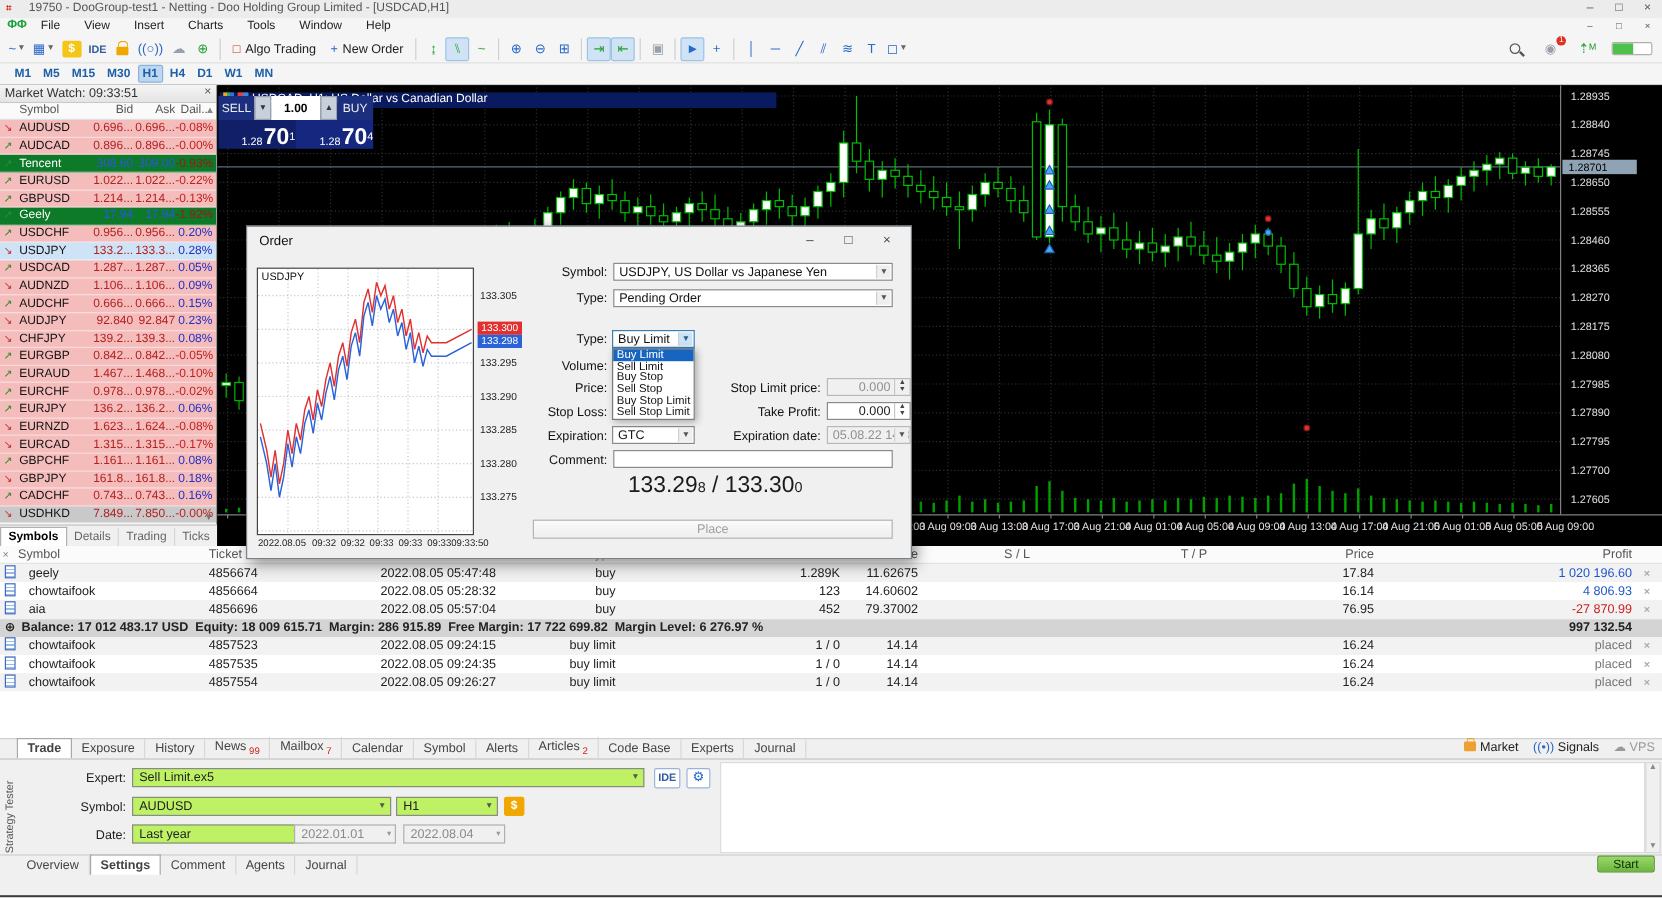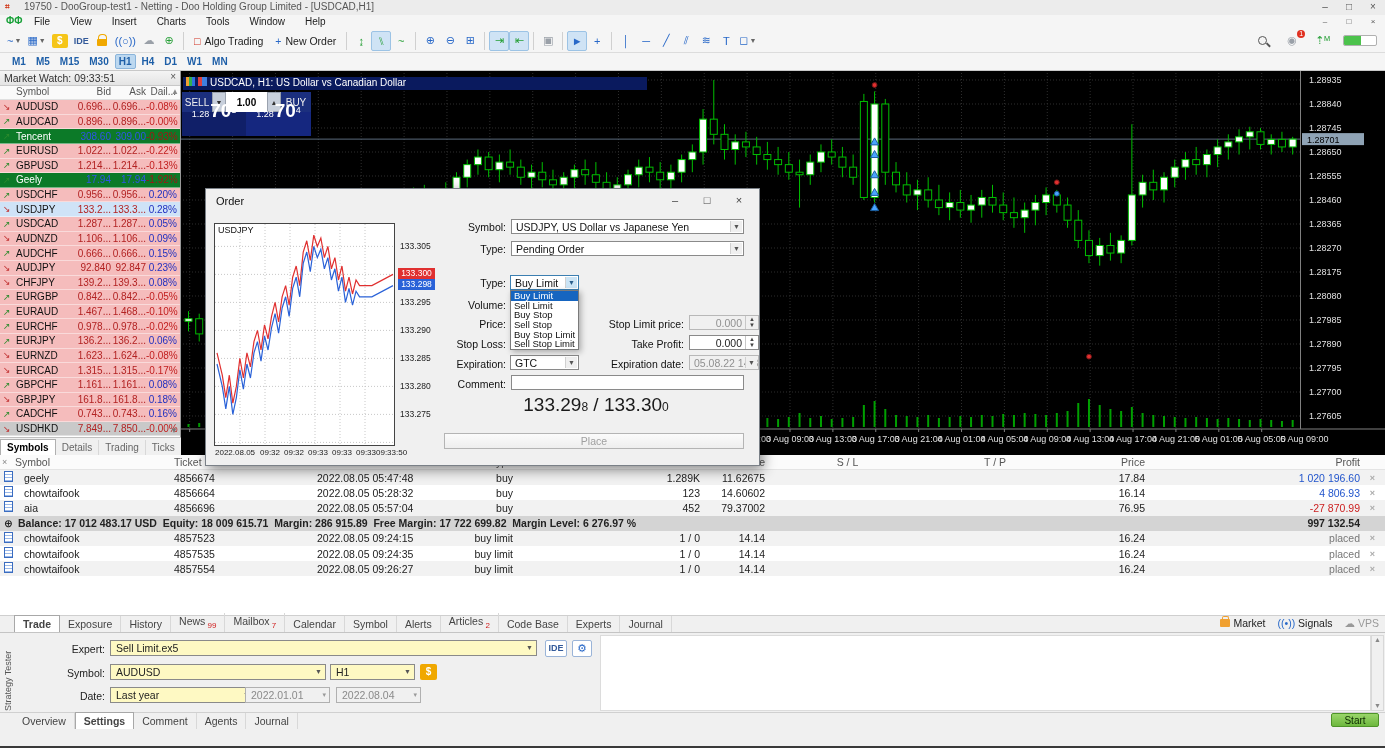--- a/index.html
+++ b/index.html
@@ -61,28 +61,28 @@
   #mw-tabs{position:absolute;left:0;bottom:0;width:181px;height:18px;background:#f0f0f0;border-top:1px solid #c0c0c0;display:flex;align-items:flex-end;font-size:10px;color:#666}
   #mw-tabs .t{padding:2px 6px;border-right:1px solid #d8d8d8}
   #mw-tabs .t.active{background:#fff;border:1px solid #b0b0b0;border-bottom:none;color:#000;font-weight:bold}
   .dnarr{position:absolute;right:2px;bottom:20px;color:#777;font-size:8px}
 
   
   #chartwrap{left:181px;top:71px;width:1204px;height:384px;background:#000}
   #chart-title{position:absolute;left:2px;top:6px;width:464px;height:13px;background:#0a1a5e;color:#fff;font-size:10px;display:flex;align-items:flex-start;gap:3px;padding:0 3px;white-space:nowrap}
   .cic1{display:inline-block;width:9px;height:9px;background:linear-gradient(90deg,#f0a030 33%,#30b050 33%,#30b050 66%,#3070e0 66%)}
   .cic2{display:inline-block;width:9px;height:9px;background:linear-gradient(90deg,#e04040 50%,#4080e0 50%)}
-  #oneclick{position:absolute;left:1px;top:21px;width:129px;height:48px;font-size:10px}
+  #oneclick{position:absolute;left:1px;top:9px;width:129px;height:48px;font-size:10px}
   #oc-r1{display:flex;height:20px}
   .ocbtn{background:#1b2f7e;color:#eee;display:flex;align-items:center;justify-content:center;font-size:10px}
   #oc-sell{width:30px}#oc-buy{width:30px}
   .spn{width:14px;background:#c8d0dc;color:#333;display:flex;align-items:center;justify-content:center;font-size:7px;border:1px solid #9aa2ae}
   #oc-vol{width:41px;background:#fff;color:#000;display:flex;align-items:center;justify-content:center;font-weight:bold;font-size:10px}
   #oc-r2{display:flex;height:24px}
-  .ocprice{color:#fff;display:flex;align-items:flex-end;justify-content:center;padding-bottom:16px}
+  .ocprice{color:#fff;display:flex;align-items:flex-end;justify-content:flex-end;padding-bottom:0}
   #oc-p-sell{width:64px;background:#101f68}
   #oc-p-buy{width:65px;background:#15277f;margin-left:0}
   .pp{font-size:9px;margin-right:1px;line-height:12px}
   .pb{font-size:19px;font-weight:bold;line-height:18px}
   .ps{font-size:9px;line-height:19px;vertical-align:top}
 
   
   #dlg{left:205px;top:188px;width:555px;height:278px;background:#f0f0f0;border:1px solid #7a8087;box-shadow:3px 4px 12px rgba(0,0,0,.45)}
   #dlg-title{height:24px;position:relative;font-size:11px;color:#111}
   #dlg-title .cap{position:absolute;left:10px;top:6px}
@@ -135,21 +135,21 @@
   #tb-right .vps{color:#999}
   .case{display:inline-block;width:10px;height:8px;background:#f0a030;border-radius:1px;position:relative;margin-right:3px}
   .case::before{content:"";position:absolute;left:2px;top:-3px;width:5px;height:3px;border:1px solid #f0a030;border-bottom:none;border-radius:2px 2px 0 0}
   .gutter{position:absolute;color:#555;font-size:9px;transform:rotate(-90deg);transform-origin:left top;white-space:nowrap}
 
   
   #tester{left:0;top:632px;width:1385px;height:80px;background:#f0f0f0;border-top:1px solid #c4c4c4}
   #tester .white{position:absolute;left:600px;top:2px;width:771px;height:76px;background:#fff;border:1px solid #dcdcdc}
   #tester .sbar{position:absolute;right:1px;top:2px;width:13px;height:76px;background:#f0f0f0;border:1px solid #d8d8d8;font-size:7px;color:#888;text-align:center}
   .tst-lab{position:absolute;width:70px;text-align:right;font-size:10.5px;color:#222}
-  .tcombo{position:absolute;height:16px;background:#fef9c3;border:1px solid #8a8a8a;font-size:10.5px;padding:1px 16px 0 5px;white-space:nowrap;overflow:hidden}
+  .tcombo{position:absolute;height:16px;background:#bef264;border:1px solid #8a8a8a;font-size:10.5px;padding:1px 16px 0 5px;white-space:nowrap;overflow:hidden}
   .tcombo .ar{position:absolute;right:3px;top:3px;font-size:7px;color:#555}
   .tdate{position:absolute;height:16px;background:#f0f0f0;border:1px solid #b0b0b0;color:#8a8a8a;font-size:10.5px;padding:1px 18px 0 5px}
   .tdate .ar{position:absolute;right:3px;top:3px;font-size:7px;color:#999}
   .idebtn{position:absolute;width:22px;height:17px;border:1px solid #9ab4d8;border-radius:2px;color:#335a9a;font-weight:bold;font-size:9px;text-align:center;line-height:15px;background:#fff}
   .gearbtn{position:absolute;width:20px;height:17px;border:1px solid #9ab4d8;border-radius:2px;color:#2868c8;font-size:11px;text-align:center;line-height:15px;background:#fff}
   .dollarbtn{position:absolute;width:17px;height:16px;background:#f0a800;border-radius:2px;color:#fff;font-weight:bold;font-size:10px;text-align:center;line-height:16px}
   #tester-tabs{left:0;top:712px;width:1385px;height:17px;background:#f0f0f0;display:flex;align-items:flex-end;font-size:10.5px;color:#444;padding-left:14px;border-top:1px solid #d0d0d0}
   #tester-tabs .t{padding:2px 8px;border-right:1px solid #d8d8d8}
   #tester-tabs .t.active{background:#fff;border:1px solid #a8a8a8;border-bottom:none;font-weight:bold}
   #startbtn{position:absolute;right:6px;top:713px;width:48px;height:14px;background:linear-gradient(#9ad66a,#6db83e);border:1px solid #4e9428;border-radius:2px;font-size:10px;text-align:center;line-height:13px;color:#0c2a00}

